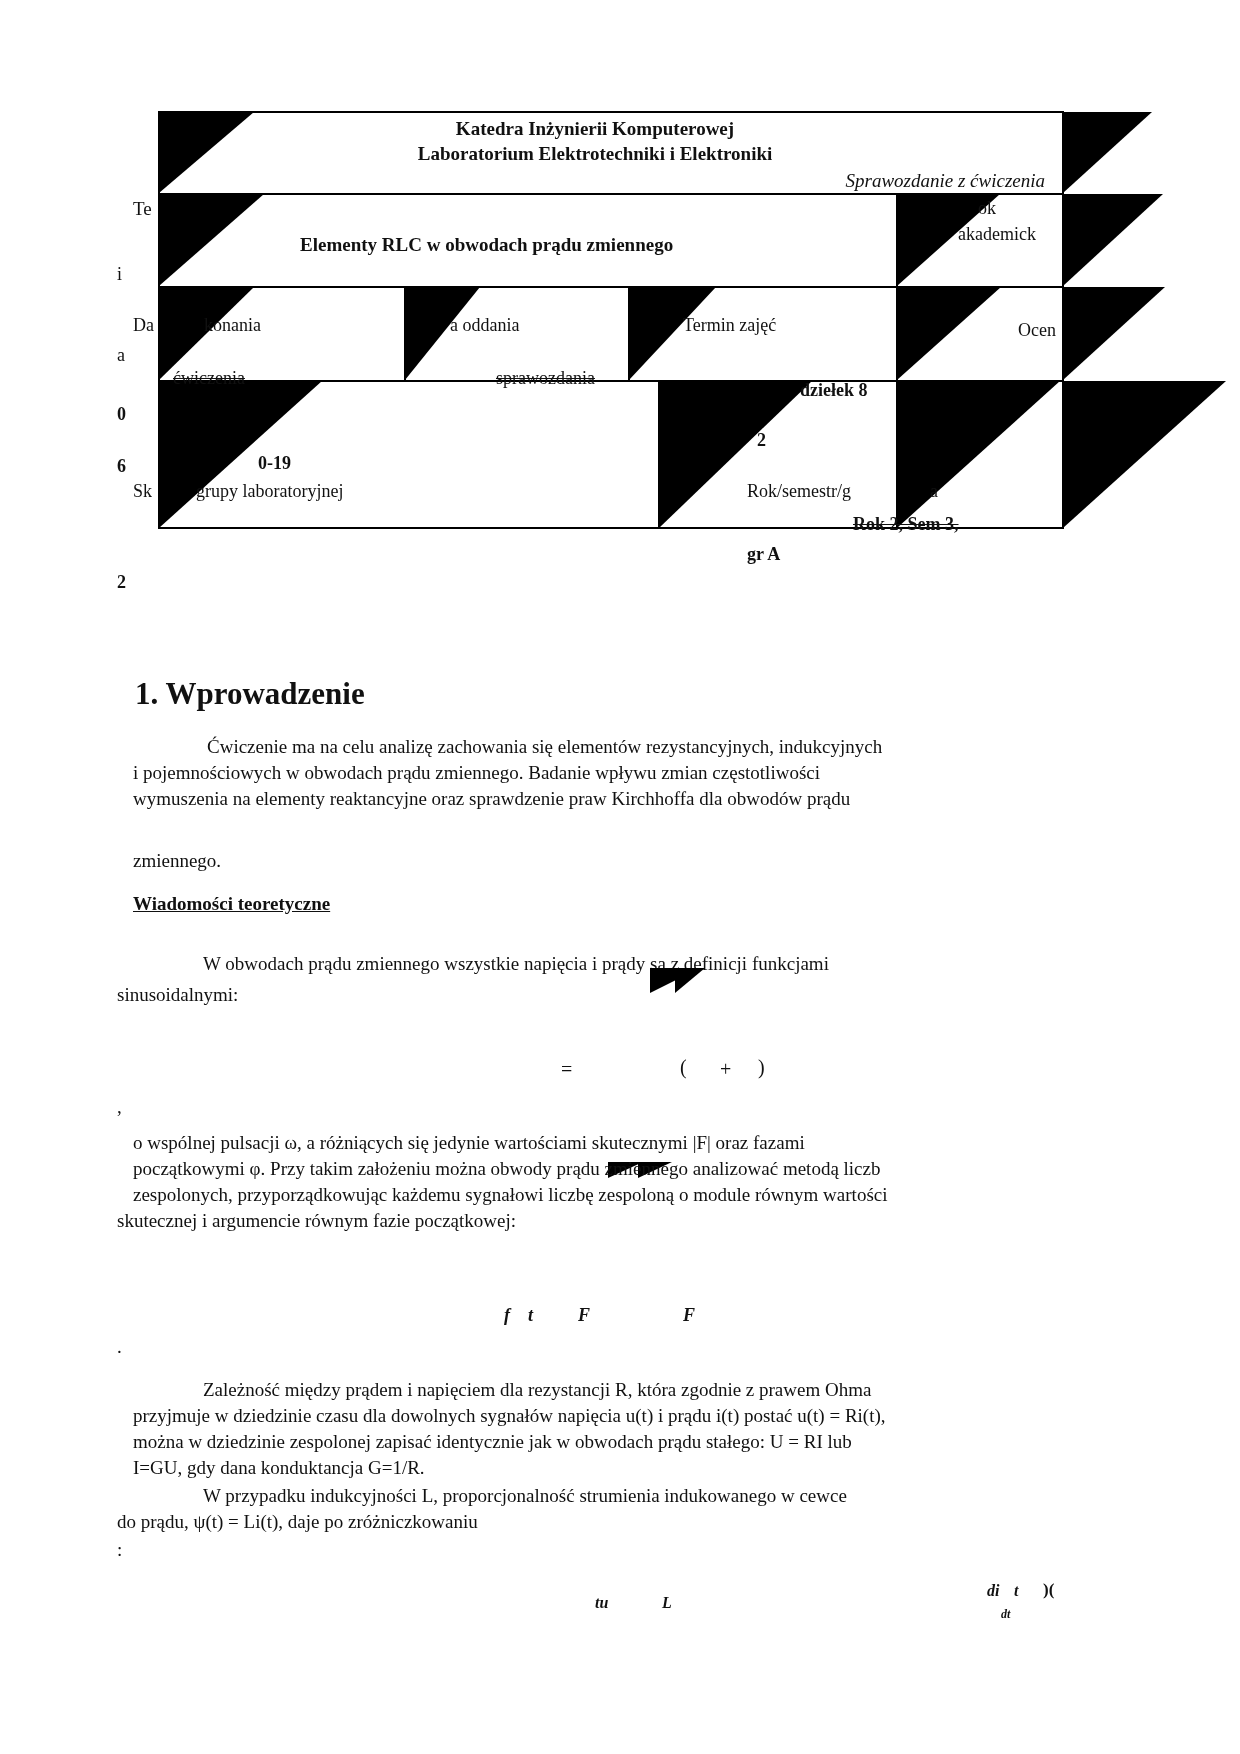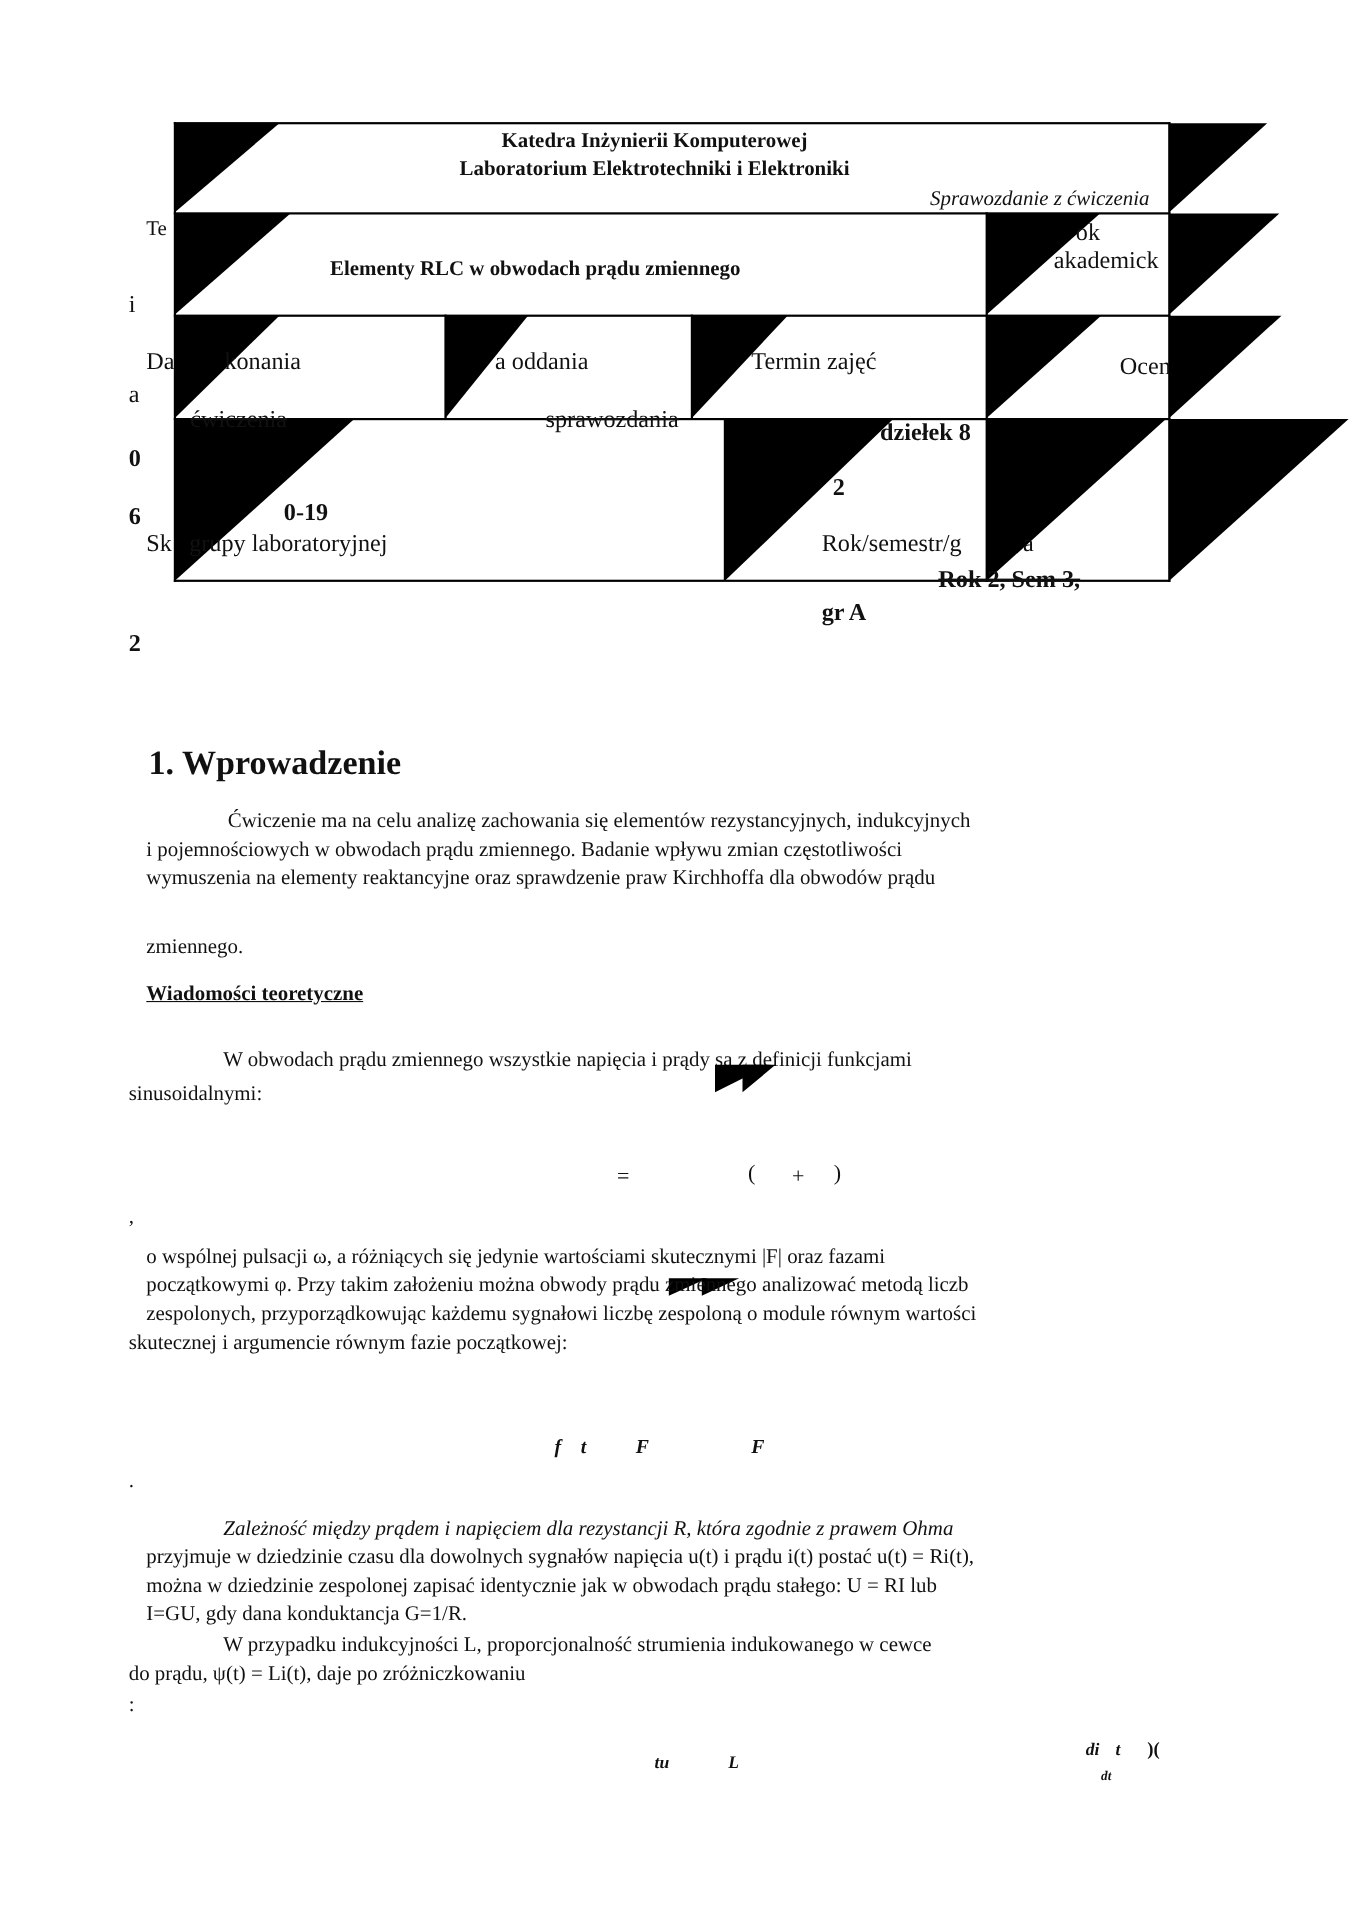--- a/index.html
+++ b/index.html
@@ -4,21 +4,21 @@
 <style>
   html, body { margin: 0; padding: 0; background: #ffffff; }
   body { width: 1240px; height: 1754px; position: relative; overflow: hidden;
          font-family: "Liberation Serif", "DejaVu Serif", serif; color: #111; }
   .abs { position: absolute; white-space: nowrap; }
   .hline { position: absolute; height: 2px; background: #000; }
   .vline { position: absolute; width: 2px; background: #000; }
   svg.tri { position: absolute; left: 0; top: 0; }
   .hdr { font-weight: bold; font-size: 19px; text-align: center; width: 900px; left: 145px; }
   .sub { font-style: italic; font-size: 19px; text-align: right; width: 900px; left: 145px; }
-  .cell { font-size: 22px; }
+  .cell { font-size: 18px; }
   .b { font-weight: bold; }
   .strike { text-decoration: line-through; margin-left: 40px; }
   .body-text { font-size: 19px; line-height: 26px; }
   .h1 { font-size: 31px; font-weight: bold; }
   .uline { text-decoration: underline; font-weight: bold; font-size: 19px; }
   .math { font-style: italic; font-weight: bold; font-size: 18px; }
   .mathn { font-size: 20px; }
 </style>
 </head>
 <body>
@@ -78,21 +78,21 @@
 
   <div class="abs cell b" style="left:117px;top:404px;">0</div>
   <div class="abs cell b" style="left:117px;top:456px;">6</div>
   <div class="abs cell b" style="left:117px;top:572px;">2</div>
 
   <div class="abs cell b" style="left:258px;top:453px;">0-19</div>
   <div class="abs cell b" style="left:800px;top:380px;">dziełek 8</div>
   <div class="abs cell b" style="left:757px;top:430px;">2</div>
 
   <div class="abs cell" style="left:133px;top:481px;">Sk</div>
-  <div class="abs cell" style="left:172px;top:481px;font-family:Liberation Serif, serif;">grupy laboratoryjnej</div>
+  <div class="abs cell" style="left:196px;top:481px;font-family:Liberation Serif, serif;">grupy laboratoryjnej</div>
 
   <div class="abs cell" style="left:747px;top:481px;">Rok/semestr/g</div>
   <div class="abs cell" style="left:930px;top:481px;">a</div>
   <div class="abs cell b strike" style="left:813px;top:514px;">Rok 2, Sem 3,</div>
   <div class="abs cell b" style="left:747px;top:544px;">gr A</div>
 </div>
 
 <div class="abs h1" style="left:135px;top:676px;">1. Wprowadzenie</div>
 
 <div>
@@ -132,21 +132,21 @@
 
 <div>
   <div class="abs math" style="left:504px;top:1305px;">f</div>
   <div class="abs math" style="left:528px;top:1305px;">t</div>
   <div class="abs math" style="left:578px;top:1305px;">F</div>
   <div class="abs math" style="left:683px;top:1305px;">F</div>
 </div>
 <div class="abs body-text" style="left:117px;top:1334px;">.</div>
 
 <div>
-  <div class="abs body-text" style="left:203px;top:1377px;font-style:italic;">Zależność między prądem i napięciem dla rezystancji R, która zgodnie z prawem Ohma</div>
+  <div class="abs body-text" style="left:203px;top:1377px;">Zależność między prądem i napięciem dla rezystancji R, która zgodnie z prawem Ohma</div>
   <div class="abs body-text" style="left:133px;top:1403px;">przyjmuje w dziedzinie czasu dla dowolnych sygnałów napięcia u(t) i prądu i(t) postać  u(t) = Ri(t),</div>
   <div class="abs body-text" style="left:133px;top:1429px;">można w dziedzinie zespolonej zapisać identycznie jak w obwodach prądu stałego: U = RI lub</div>
   <div class="abs body-text" style="left:133px;top:1455px;">I=GU, gdy dana konduktancja G=1/R.</div>
 </div>
 
 <div>
   <div class="abs body-text" style="left:203px;top:1483px;">W przypadku indukcyjności L, proporcjonalność strumienia indukowanego w cewce</div>
   <div class="abs body-text" style="left:117px;top:1509px;">do prądu, ψ(t) = Li(t), daje po zróżniczkowaniu</div>
 </div>
 <div class="abs body-text" style="left:117px;top:1537px;">:</div>

